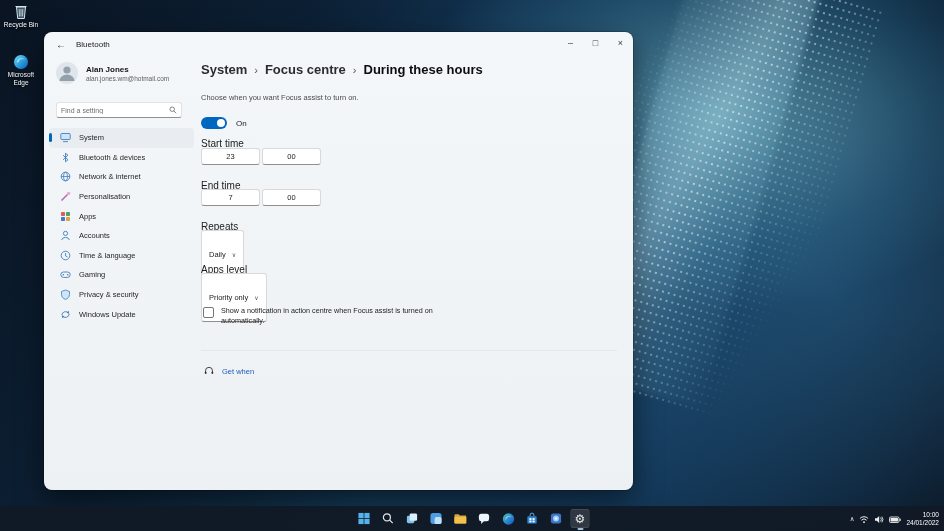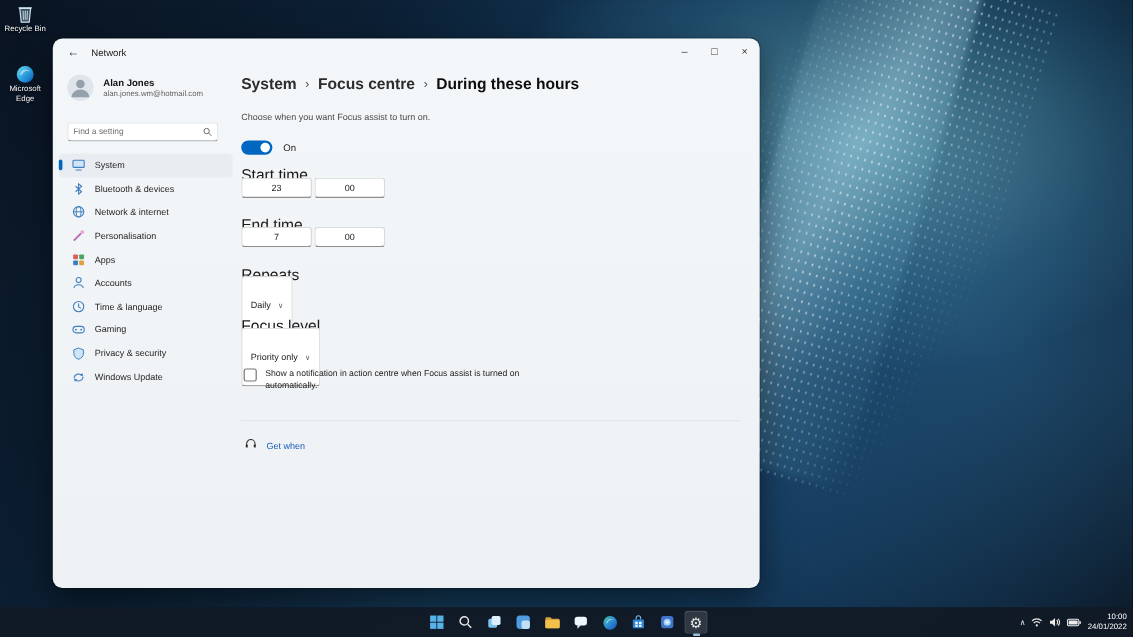--- a/index.html
+++ b/index.html
@@ -61,21 +61,21 @@
   .main{position:absolute;left:157px;top:0;width:425px;height:100%;}
   .breadcrumb{position:absolute;top:30px;left:0;display:flex;align-items:center;gap:7px;
     font-size:13px;font-weight:600;color:#2c2c2c;}
   .crumb-sep{font-size:11px;color:#555;font-weight:400;}
   .crumb-current{font-weight:700;color:#0d0d0d;}
   .desc{position:absolute;top:61px;left:0;font-size:7.5px;color:#4a4a4a;}
   .toggle-row{position:absolute;top:85px;left:0;display:flex;align-items:center;gap:9px;}
   .toggle{position:relative;width:26px;height:12px;border-radius:7px;background:#0067c0;}
   .toggle::after{content:"";position:absolute;right:2px;top:2px;width:8px;height:8px;border-radius:50%;background:#fff;}
   .toggle-label{font-size:8px;color:#1b1b1b;}
-  .field-label{position:absolute;left:0;font-size:13px;color:#1b1b1b;}
+  .field-label{position:absolute;left:0;font-size:10px;color:#1b1b1b;}
   #lbl-start{top:106px;} #lbl-end{top:148px;} #lbl-repeats{top:189px;} #lbl-focus{top:232px;}
   .time-row{position:absolute;left:0;display:flex;gap:2px;align-items:center;}
   #row-start{top:116px;} #row-end{top:157px;}
   .time-input{width:57px;height:15px;text-align:center;font-size:7.5px;color:#1b1b1b;background:#fff;
     border:1px solid #d9d9d9;border-bottom-color:#8f8f8f;border-radius:3px;
     font-family:"Liberation Sans",sans-serif;outline:none;padding:0;}
   .dropdown{position:absolute;left:0;display:inline-flex;align-items:center;gap:6px;height:15px;
     padding:16px 7px;background:#fff;border:1px solid #d9d9d9;border-bottom-color:#8f8f8f;border-radius:3px;
     font-size:7.5px;color:#1b1b1b;}
   #dd-repeats{top:198px;} #dd-focus{top:241px;}
@@ -137,21 +137,21 @@
         <path d="M4 9 a4.5 4.5 0 0 1 8.5-2.5 a4 4 0 0 0-7 1.5 z" fill="rgba(255,255,255,.55)"></path>
       </svg>
     </span>
     <div>Microsoft Edge</div>
   </div>
 
   <div id="settings-window">
 
     <div class="win-titlebar">
       <span class="back-btn">←</span>
-      <span>Network</span>
+      <span>Bluetooth</span>
     </div>
     <div class="caption">
       <span class="cap-btn">–</span>
       <span class="cap-btn">□</span>
       <span class="cap-btn">×</span>
     </div>
 
     <div class="profile">
       <span class="avatar">
         <svg width="22" height="22" viewBox="0 0 22 22">
@@ -298,21 +298,21 @@
         <input class="time-input" value="7" style="">
         <input class="time-input" value="00" style="">
       </div>
 
       <div class="field-label" id="lbl-repeats">Repeats</div>
       <div class="dropdown" id="dd-repeats">
         <span>Daily</span>
         <span class="dd-chevron">∨</span>
       </div>
 
-      <div class="field-label" id="lbl-focus">Focus level</div>
+      <div class="field-label" id="lbl-focus">Apps level</div>
       <div class="dropdown" id="dd-focus">
         <span>Priority only</span>
         <span class="dd-chevron">∨</span>
       </div>
 
       <div class="checkbox-row">
         <span class="checkbox"></span>
         <span class="checkbox-label">Show a notification in action centre when Focus assist is turned on automatically.</span>
       </div>
 

